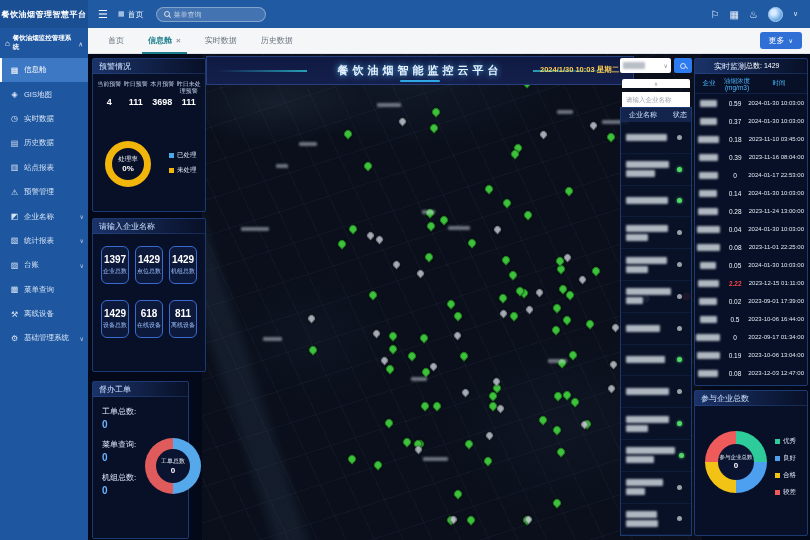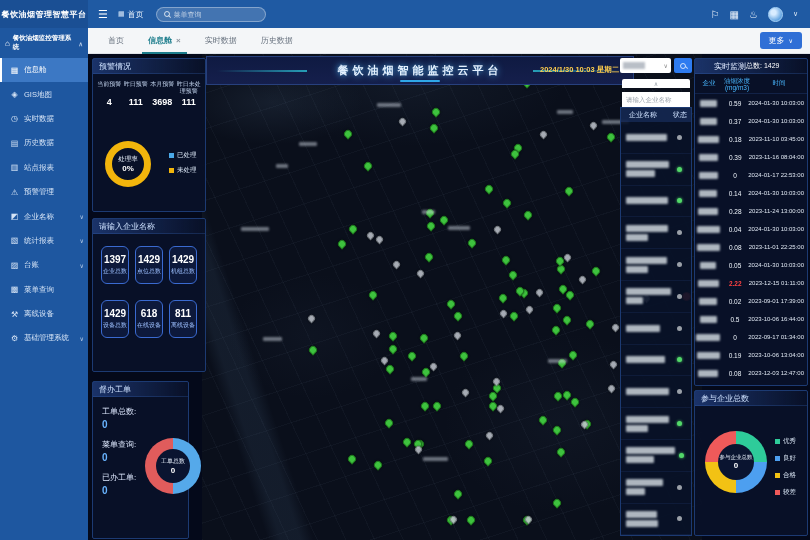--- a/index.html
+++ b/index.html
@@ -448,21 +448,21 @@
       <div id="wo-stats">
           <div class="wo-item">
             <div class="wol">工单总数:</div>
             <div class="wov">0</div>
           </div>
           <div class="wo-item">
             <div class="wol">菜单查询:</div>
             <div class="wov">0</div>
           </div>
           <div class="wo-item">
-            <div class="wol">已办工单:</div>
+            <div class="wol">机组总数:</div>
             <div class="wov">0</div>
           </div>
         </div>
       <div id="wo-donut" style="background: conic-gradient(rgb(85, 169, 234) 0deg, rgb(85, 169, 234) 50%, rgb(224, 92, 92) 50%, rgb(224, 92, 92) 100%);">
         <div id="wo-hole">
           <span class="dl">工单总数</span>
           <span class="dv">0</span>
         </div>
       </div>
     </div>

